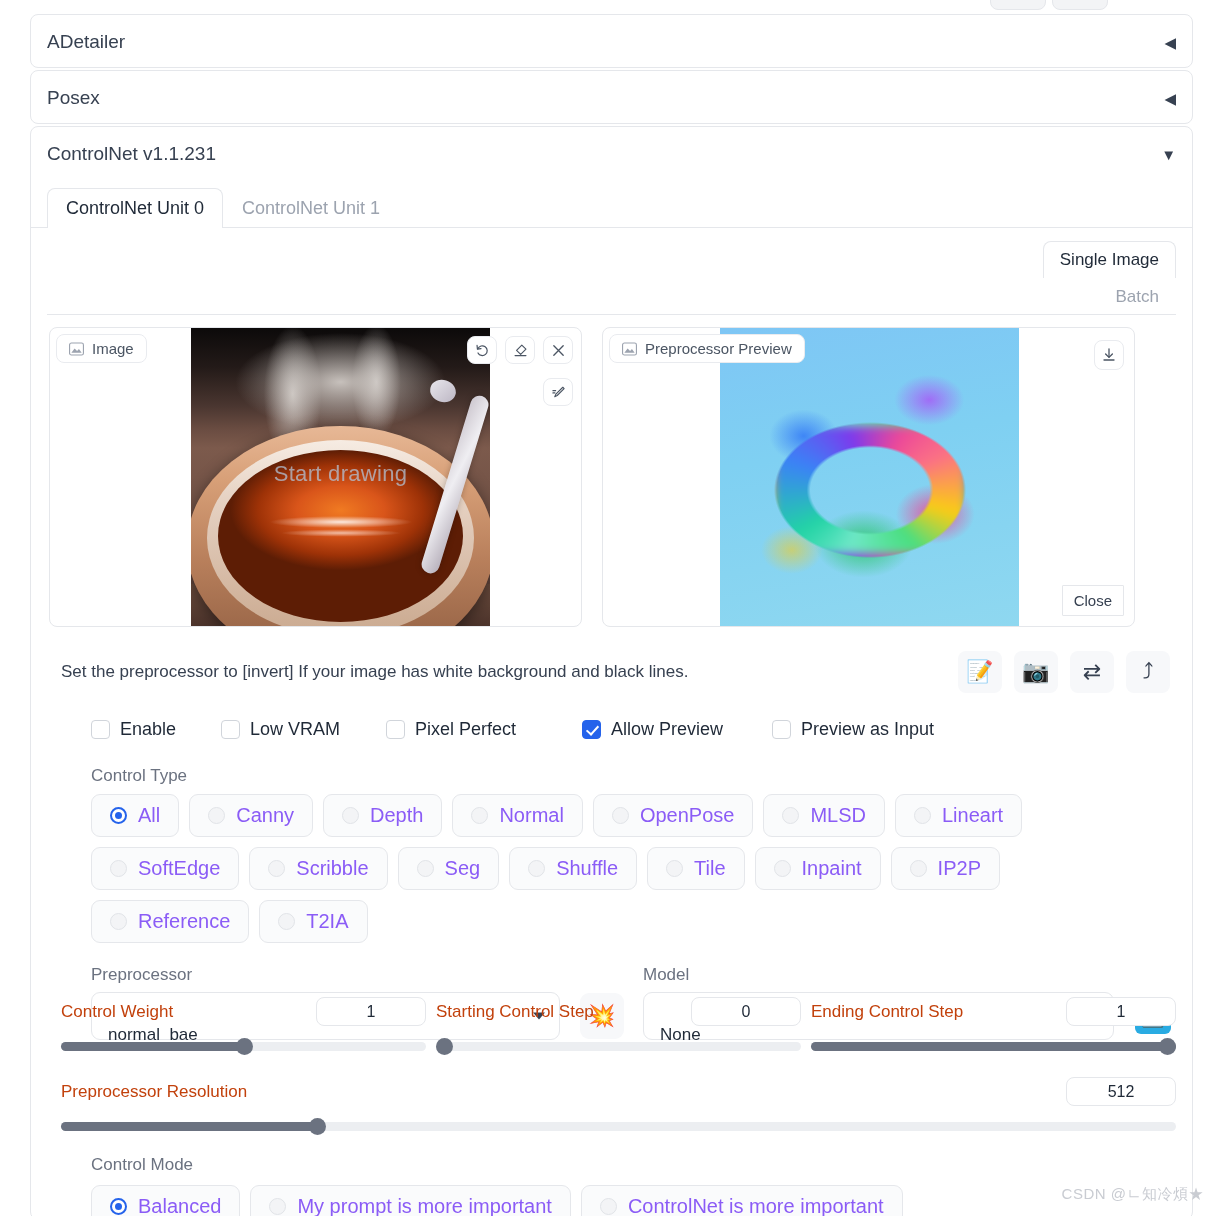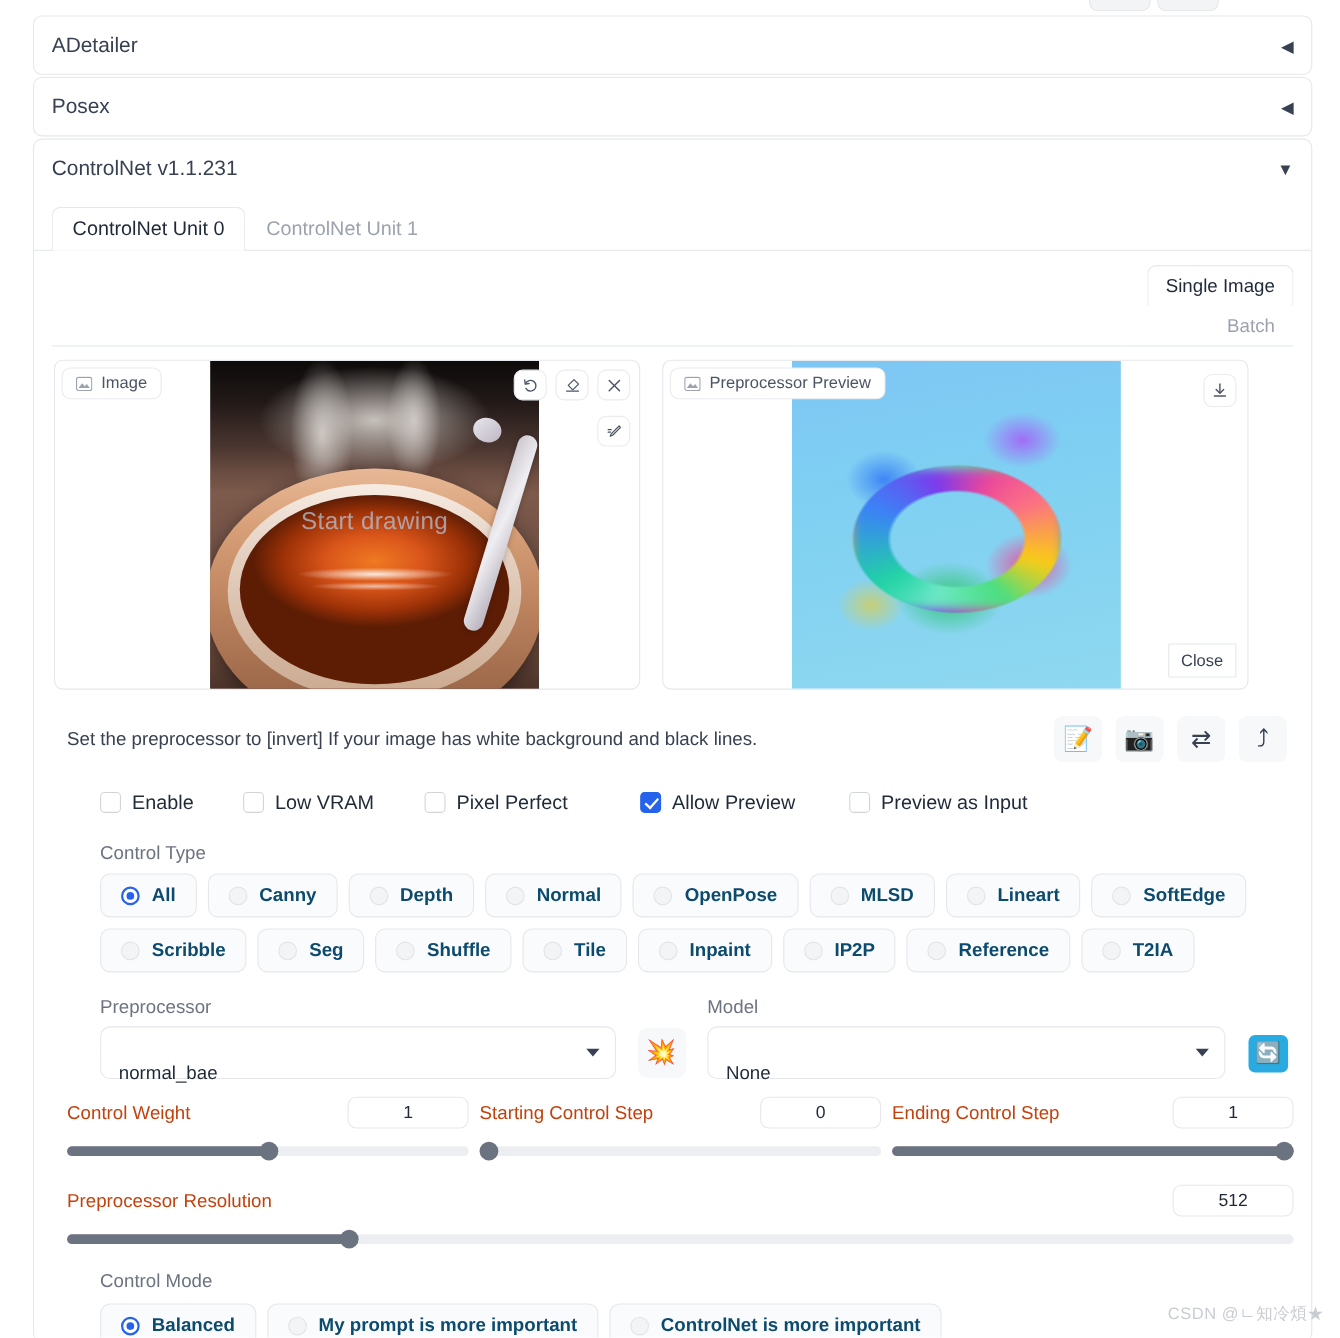--- a/index.html
+++ b/index.html
@@ -178,21 +178,21 @@
   .section-label { font-size:17px; color:#6b7280; padding-left:60px; }
   .radio-grid { display:flex; flex-wrap:wrap; gap:10px; padding: 8px 0 0 60px; width: 1110px; }
   .radio-pill {
     display:flex; align-items:center; gap:11px;
     border:1px solid #e5e7eb; border-radius:9px; background:#fafbfc;
     padding: 9px 18px; cursor:pointer;
   }
   .rb { width:17px; height:17px; border-radius:50%; border:1px solid #e1e4e8; background:#f3f4f6; display:inline-block; }
   .rb.selected { background:#fff; border:2px solid #2563eb; position:relative; }
   .rb.selected::after { content:""; position:absolute; left:3px; top:3px; width:7px; height:7px; border-radius:50%; background:#2563eb; }
-  .radio-label { font-size:17px; color:#0c4a6e;font-weight:bold; }
+  .radio-label { font-size:20px; color:#8b5cf6; }
 
   
   .dd-row { display:flex; align-items:flex-end; padding: 22px 0 0 60px; gap: 0; }
   .dd-group { display:flex; flex-direction:column; }
   .dd-label { font-size:17px; color:#6b7280; margin-bottom:7px; }
   .dd {
     position:relative; border:1px solid #e5e7eb; border-radius:9px; background:#fff;
     height:48px; display:flex; align-items:center; padding: 0 16px; cursor:pointer;
   }
   .dd-value { font-size:17px; color:#1f2937;margin-top:37px; }

